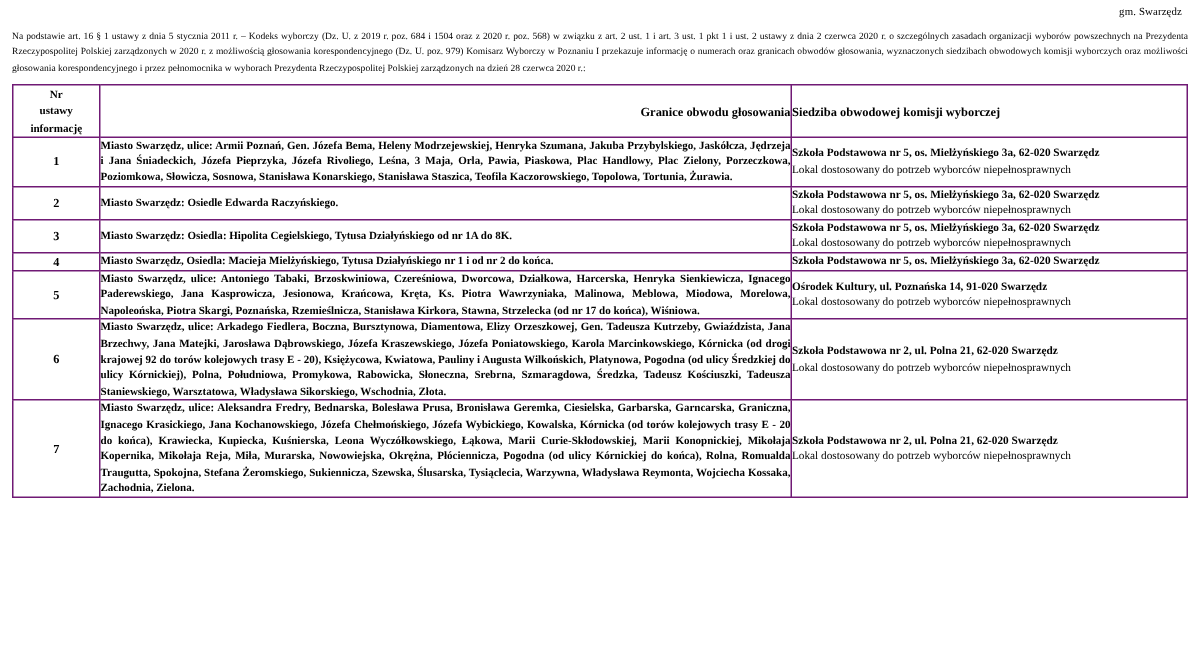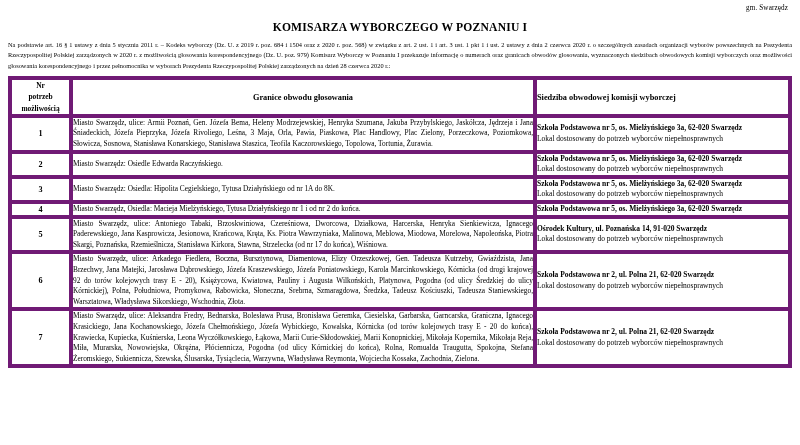--- a/index.html
+++ b/index.html
@@ -58,37 +58,37 @@
     text-align: justify;
     letter-spacing: 0.02px;
   }
   table.obwody {
     margin-top: 5px;
     width: 100%;
     border-collapse: collapse;
     table-layout: fixed;
   }
   table.obwody td, table.obwody th {
-    border: 4px solid #701a75;
+    border: 1px solid #701a75;
     vertical-align: middle;
     padding: 0;
   }
   th.col-nr {
     width: 57px;
     font-weight: bold;
     font-size: 7.4px;
     line-height: 11.2px;
     text-align: center;
     padding: 2px 1px;
   }
   th.col-granice {
     width: 460px;
     font-weight: bold;
     font-size: 8.3px;
-    text-align: center;
+    text-align: right;
     padding: 2px 3px;
   }
   th.col-siedziba {
     font-weight: bold;
     font-size: 8.3px;
     text-align: left;
     padding: 2px 3px;
   }
   td.cell-nr {
     text-align: center;
@@ -99,20 +99,21 @@
     text-align: justify;
     font-size: 7.35px;
     line-height: 10.6px;
     padding: 1px 4px 1px 4px;
     hyphens: none;
   }
   td.cell-granice .tx {
     display: block;
     text-align: justify;
     text-align-last: left;
+    font-weight: bold;
   }
   td.cell-siedziba {
     text-align: left;
     font-size: 7.5px;
     line-height: 10.6px;
     padding: 1px 3px;
   }
   .siedziba-name {
     font-weight: bold;
     display: block;
@@ -126,32 +127,31 @@
   }
 </style>
 </head>
 <body>
 
 <div class="page">
 
   <div class="gmina-line">gm. Swarzędz</div>
 
   <div class="title-block">
-    <div class="title-sub">KOMISARZA WYBORCZEGO W POZNANIU I</div>
   </div>
 
   <div class="intro">Na podstawie art. 16 § 1 ustawy z dnia 5 stycznia 2011 r. – Kodeks wyborczy (Dz. U. z 2019 r. poz. 684 i 1504 oraz z 2020 r. poz. 568)  w związku z art. 2 ust. 1 i art. 3 ust. 1 pkt 1 i ust. 2 ustawy z dnia 2 czerwca 2020 r. o szczególnych zasadach organizacji wyborów powszechnych na Prezydenta Rzeczypospolitej Polskiej zarządzonych w 2020 r. z możliwością głosowania korespondencyjnego (Dz. U. poz. 979) Komisarz Wyborczy w Poznaniu I przekazuje informację o numerach oraz granicach obwodów głosowania, wyznaczonych siedzibach obwodowych komisji wyborczych oraz możliwości głosowania korespondencyjnego i przez pełnomocnika w wyborach Prezydenta Rzeczypospolitej Polskiej zarządzonych na dzień 28 czerwca 2020 r.:</div>
 
   <table class="obwody">
     <thead>
       <tr>
         <th class="col-nr">
           <span>Nr</span><br>
-          <span>potrzeb</span><br>
-          <span>możliwością</span>
+          <span>ustawy</span><br>
+          <span>informację</span>
         </th>
         <th class="col-granice">Granice obwodu głosowania</th>
         <th class="col-siedziba">Siedziba obwodowej komisji wyborczej</th>
       </tr>
     </thead>
     <tbody>
 
       <tr>
         <td class="cell-nr">1</td>
         <td class="cell-granice">

